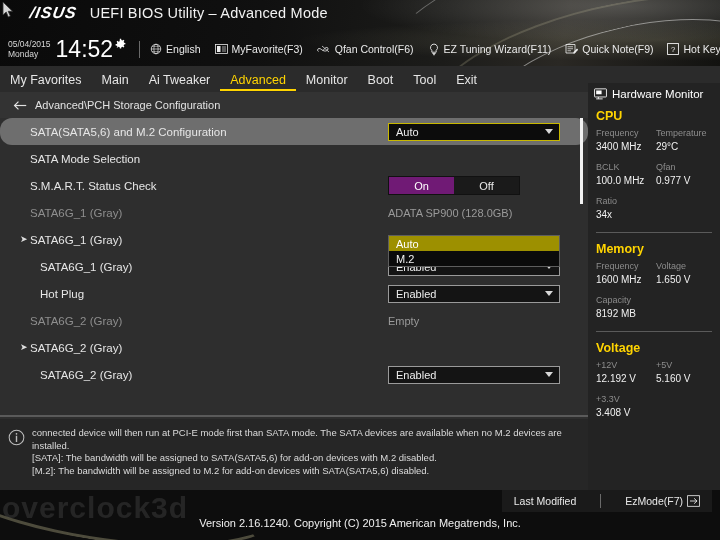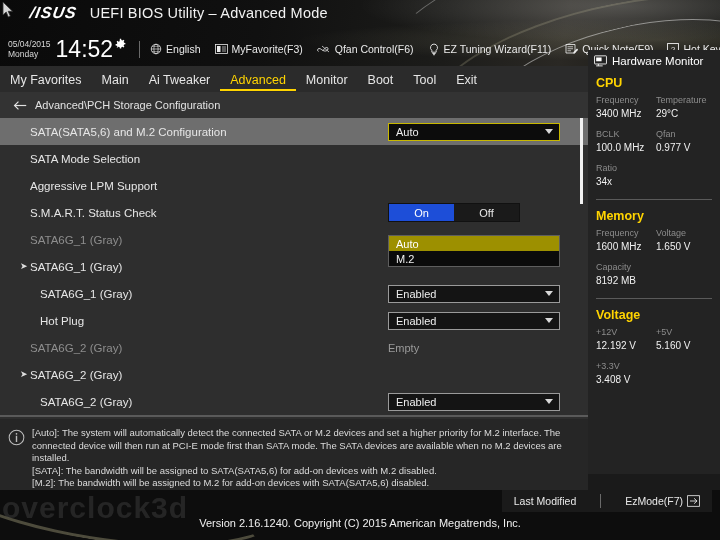--- a/index.html
+++ b/index.html
@@ -98,41 +98,41 @@
     background: #333333;
     display: flex; align-items: center; gap: 8px; padding-left: 13px;
   }
   .crumb-text { color: #e2e2e2; font-size: 11px; }
 
   .rows { position: absolute; left: 0; top: 26px; width: 588px; height: 297px; overflow: hidden; }
   .row {
     position: relative; height: 27px; display: flex; align-items: center;
     padding-left: 30px;
   }
-  .row.sel { background: #6e6e6e; }
+  .row.sel { background: #6e6e6e; border-radius: 12px; }
   .row-label { color: #e6e6e6; font-size: 11.5px; white-space: nowrap; }
   .row-label.dim { color: #8e8e8e; }
   .row-label.ind1 { margin-left: 10px; }
   .arrow-bullet { position: absolute; left: 20px; color: #dedede; font-size: 9px; line-height: 1; }
   .row-value { position: absolute; left: 388px; color: #9a9a9a; font-size: 11px; }
 
   .ctl { position: absolute; left: 388px; }
   .select {
     width: 172px; height: 18px; background: #141414;
     border: 1px solid #9a9a9a;
     display: flex; align-items: center; justify-content: space-between;
     padding: 0 6px 0 7px;
   }
   .select.focus { border-color: #c8b800; background: #0c0c0c; }
   .select .txt { color: #eeeeee; font-size: 11px; }
   .caret { width: 0; height: 0; border-left: 4px solid transparent; border-right: 4px solid transparent; border-top: 5px solid #d8d8d8; }
 
   .toggle { display: flex; width: 132px; height: 19px; border: 1px solid #111; }
   .toggle .seg { flex: 1; display: flex; align-items: center; justify-content: center; font-size: 11px; }
-  .toggle .on  { background: #1d4ed8; color: #ffffff; }
+  .toggle .on  { background: #701a75; color: #ffffff; }
   .toggle .off { background: #1a1a1a; color: #e8e8e8; }
 
   
   .dd-popup {
     position: absolute; left: 388px; top: 143px; width: 172px;
     background: #0b0b0b; border: 1px solid #5e5e5e; z-index: 20;
     padding: 0;
   }
   .dd-opt { height: 15px; display: flex; align-items: center; padding-left: 7px; color: #f0f0f0; font-size: 11px; }
   .dd-opt.hl { background: #9d9000; color: #ffffff; }
@@ -146,21 +146,21 @@
     position: absolute; left: 0; top: 415px; width: 588px; height: 75px;
     background: #2e2e2e; border-top: 2px solid #5a5a5a;
   }
   .helppanel { position: absolute; left: 0; top: 2px; width: 588px; height: 71px; background: #262626; display: flex; }
   .info-ic { margin: 10px 7px 0 8px; flex: none; }
   .help-lines { padding-top: 8px; padding-right: 8px; }
   .help-line { color: #dcdcdc; font-size: 9.5px; line-height: 12.6px; }
 
   
   .hw {
-    position: absolute; left: 588px; top: 50px; width: 132px; height: 424px;
+    position: absolute; left: 588px; top: 83px; width: 132px; height: 424px;
     background: #232323;
   }
   .hw-title { display: flex; align-items: center; gap: 5px; padding: 5px 0 0 6px; }
   .hw-title span { color: #ffffff; font-size: 11.5px; }
   .hw-sec { color: #ffd400; font-size: 12.5px; padding: 9px 0 4px 8px; font-weight: bold; }
   .hw-grid { display: flex; padding-left: 8px; }
   .hw-col { width: 60px; }
   .hw-k { color: #8c8c8c; font-size: 9px; line-height: 13px; }
   .hw-v { color: #f0f0f0; font-size: 10px; line-height: 14px; }
   .hw-gap { height: 7px; }
@@ -320,23 +320,20 @@
             <span class="txt">Auto</span>
             <span class="caret"></span>
           </div>
         </div>
       </div>
 
       <div class="row">
         <span class="row-label">SATA Mode Selection</span>
       </div>
 
-      <div class="row">
-        <span class="row-label">Aggressive LPM Support</span>
-      </div>
 
       <div class="row">
         <span class="row-label">S.M.A.R.T. Status Check</span>
         <div class="ctl">
           <div class="toggle">
             <div class="seg on">On</div>
             <div class="seg off">Off</div>
           </div>
         </div>
       </div>
@@ -404,21 +401,20 @@
   </div>
 
   <div class="helpwrap">
     <div class="helppanel">
       <svg class="info-ic" width="17" height="17" viewBox="0 0 22 22">
         <circle cx="11" cy="11" r="9.5" fill="none" stroke="#bdbdbd" stroke-width="1.3"></circle>
         <circle cx="11" cy="6.3" r="1.1" fill="#bdbdbd"></circle>
         <rect x="10.1" y="8.8" width="1.8" height="8" fill="#bdbdbd"></rect>
       </svg>
       <div class="help-lines">
-        <div class="help-line">[Auto]: The system will automatically detect the connected SATA or M.2 devices and set a higher priority for M.2 interface. The</div>
         <div class="help-line">connected device will then run at PCI-E mode first than SATA mode. The SATA devices are available when no M.2 devices are installed.</div>
         <div class="help-line">[SATA]: The bandwidth will be assigned to SATA(SATA5,6) for add-on devices with M.2 disabled.</div>
         <div class="help-line">[M.2]: The bandwidth will be assigned to M.2 for add-on devices with SATA(SATA5,6) disabled.</div>
       </div>
     </div>
   </div>
 
   <div class="hw">
     <div class="hw-title">
       <svg width="13" height="12" viewBox="0 0 24 22">

